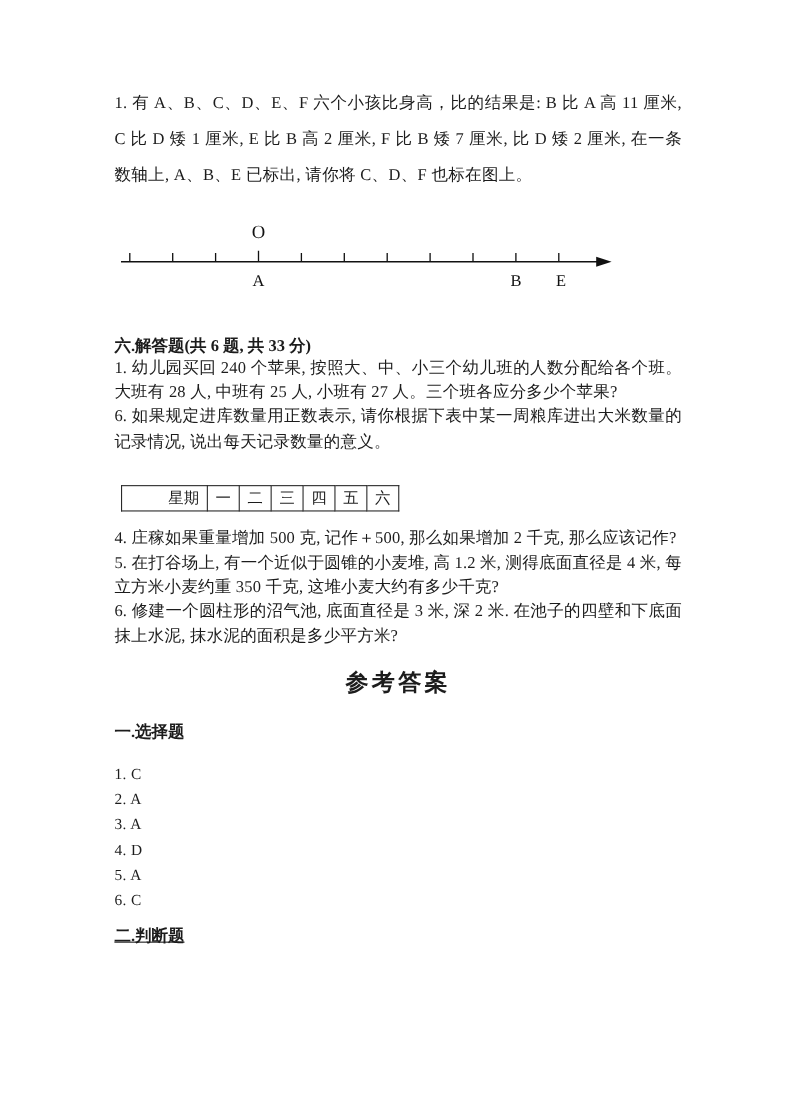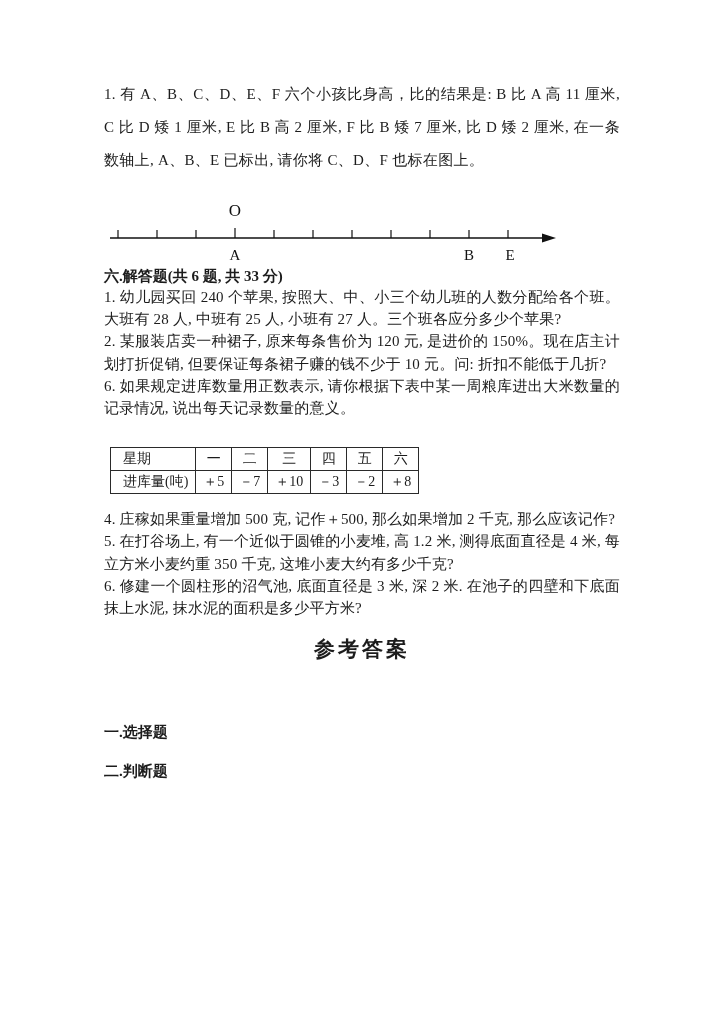--- a/index.html
+++ b/index.html
@@ -26,20 +26,21 @@
   .numberline-wrap {
     margin: 24px 0 0 4px;
     height: 66px;
   }
   .numberline-wrap svg { display: block; }
   .nl-text {
     font-family: "Liberation Serif", "DejaVu Serif", serif;
     fill: #111;
   }
   .section-title {
+    margin-top: 38px;
     font-size: 15px;
     font-weight: bold;
   }
   .problems {
   }
   .problems p {
     font-size: 15px;
     line-height: 1.48;
     text-align: justify;
     letter-spacing: 0.2px;
@@ -50,49 +51,50 @@
   }
   table.grain-table td {
     border: 1.2px solid #2a2a2a;
     font-size: 14px;
     height: 23px;
     padding: 1px 7px;
     text-align: center;
     white-space: nowrap;
   }
   table.grain-table td.col-label {
-    text-align: left;
+    text-align: right;
     min-width: 78px;
     padding-left: 12px;
   }
   .problems-after {
     margin-top: 14px;
   }
   .answers-title {
     margin-top: 16px;
     text-align: center;
     font-size: 21px;
     font-weight: bold;
     letter-spacing: 3px;
   }
   .answer-section-title {
-    margin-top: 60px;
+    margin-top: 22px;
     font-size: 15px;
     font-weight: bold;
   }
   .choice-list {
     margin-top: 18px;
   }
   .choice-list p {
     font-size: 14px;
     line-height: 23px;
     letter-spacing: 0.4px;
   }
   .answer-section-title.second {
-    margin-top: 20px;
+    margin-top: 10px;
+    text-decoration: underline;
   }
 </style>
 </head>
 <body>
 
 <div class="page">
 
   <p class="prob-intro">1. 有 A、B、C、D、E、F 六个小孩比身高，比的结果是: B 比 A 高 11 厘米, C 比 D 矮 1 厘米, E 比 B 高 2 厘米, F 比 B 矮 7 厘米, 比 D 矮 2 厘米, 在一条数轴上, A、B、E 已标出, 请你将 C、D、F 也标在图上。</p>
 
   <div class="numberline-wrap">
@@ -121,53 +123,51 @@
       <text class="nl-text" x="127" y="59" font-size="15" text-anchor="middle">A</text>
       <text class="nl-text" x="361" y="59" font-size="15" text-anchor="middle">B</text>
       <text class="nl-text" x="402" y="59" font-size="15" text-anchor="middle">E</text>
     </svg>
   </div>
 
   <div class="section-title">六.解答题(共 6 题, 共 33 分)</div>
 
   <div class="problems">
     <p>1. 幼儿园买回 240 个苹果, 按照大、中、小三个幼儿班的人数分配给各个班。大班有 28 人, 中班有 25 人, 小班有 27 人。三个班各应分多少个苹果?</p>
-    <p>2. 某服装店卖一种裙子, 原来每条售价为 120 元, 是进价的 150%。现在店主计划打折促销, 但要保证每条裙子赚的钱不少于 10 元。问: 折扣不能低于几折?</p>
     <p>6. 如果规定进库数量用正数表示, 请你根据下表中某一周粮库进出大米数量的记录情况, 说出每天记录数量的意义。</p>
   </div>
 
   <table class="grain-table">
     <tbody>
       <tr>
         <td class="col-label">星期</td>
         <td>一</td>
         <td>二</td>
         <td>三</td>
         <td>四</td>
         <td>五</td>
         <td>六</td>
       </tr>
-      <tr>
-        <td class="col-label">进库量(吨)</td>
-        <td>＋5</td>
-        <td>－7</td>
-        <td>＋10</td>
-        <td>－3</td>
-        <td>－2</td>
-        <td>＋8</td>
-      </tr>
     </tbody>
   </table>
 
   <div class="problems problems-after">
     <p>4. 庄稼如果重量增加 500 克, 记作＋500, 那么如果增加 2 千克, 那么应该记作?</p>
     <p>5. 在打谷场上, 有一个近似于圆锥的小麦堆, 高 1.2 米, 测得底面直径是 4 米, 每立方米小麦约重 350 千克, 这堆小麦大约有多少千克?</p>
     <p>6. 修建一个圆柱形的沼气池, 底面直径是 3 米, 深 2 米. 在池子的四壁和下底面抹上水泥, 抹水泥的面积是多少平方米?</p>
   </div>
 
   <div class="answers-title">参考答案</div>
 
   <div class="answer-section-title">一.选择题</div>
 
+  <div class="choice-list">
+    <p>1. C</p>
+    <p>2. A</p>
+    <p>3. A</p>
+    <p>4. D</p>
+    <p>5. A</p>
+    <p>6. C</p>
+  </div>
 
   <div class="answer-section-title second">二.判断题</div>
 
 </div>
 
 </body></html>

